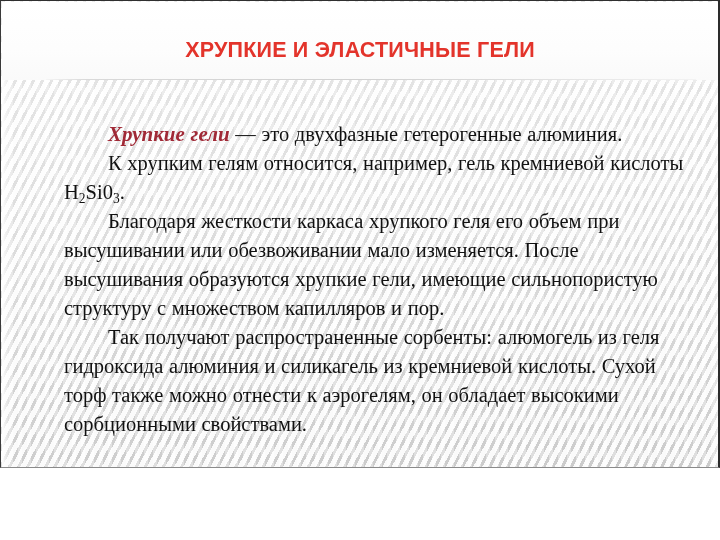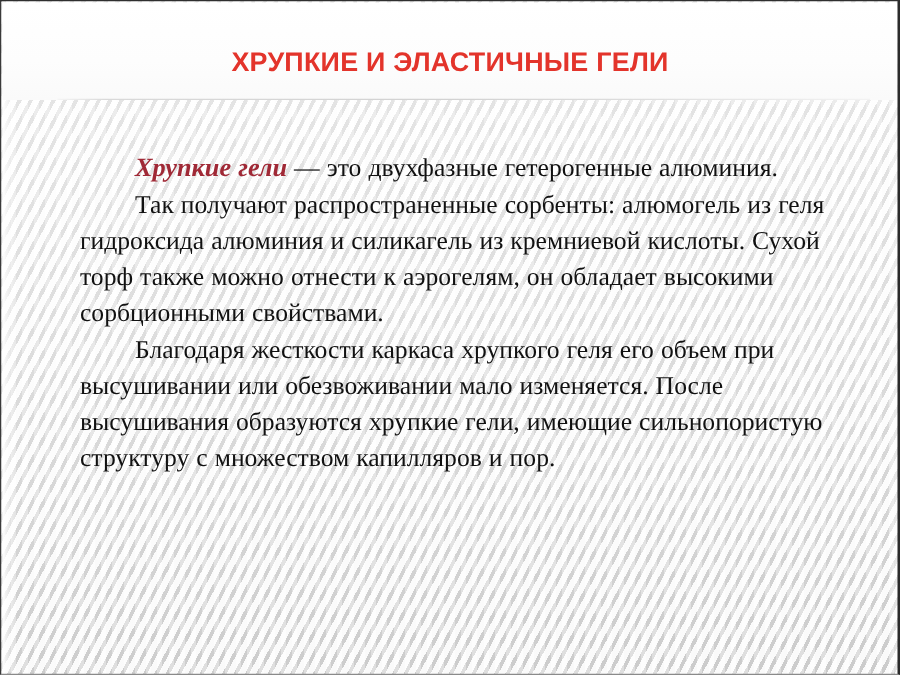--- a/index.html
+++ b/index.html
@@ -4,21 +4,21 @@
 <style>
   html, body {
     margin: 0;
     padding: 0;
     background: #ffffff;
   }
 
   #slide {
     position: relative;
     width: 720px;
-    height: 540px;
+    height: 468px;
     overflow: hidden;
     box-sizing: border-box;
     font-family: "Liberation Serif", "DejaVu Serif", serif;
     background-color: #f2f2f2;
     background-image:
       
       repeating-linear-gradient(
         118deg,
         rgba(255,255,255,0.90) 0px,
         rgba(255,255,255,0.90) 2px,
@@ -165,19 +165,20 @@
   <div class="inner-edge-right"></div>
 
   <div class="slide-title">ХРУПКИЕ И ЭЛАСТИЧНЫЕ ГЕЛИ</div>
 
   <div class="title-rule"></div>
 
   <div class="body-block">
 
     <p class="para"><span class="lead">Хрупкие гели</span><span> — это двухфазные гетерогенные алюминия.</span></p>
 
+    <p class="para"><span>К хрупким гелям относится, например, гель кремниевой кислоты </span><span class="formula">H<sub>2</sub>Si0<sub>3</sub>.</span></p>
+
+    <p class="para"><span>Благодаря жесткости каркаса хрупкого геля его объем при высушивании или обезвоживании мало изменяется. После высушивания образуются хрупкие гели, имеющие сильнопористую структуру с множеством капилляров и пор.</span></p>
 
     <p class="para"><span>Так получают распространенные сорбенты: алюмогель из геля гидроксида алюминия и силикагель из кремниевой кислоты. Сухой торф также можно отнести к аэрогелям, он обладает высокими сорбционными свойствами.</span></p>
-
-    <p class="para"><span>Благодаря жесткости каркаса хрупкого геля его объем при высушивании или обезвоживании мало изменяется. После высушивания образуются хрупкие гели, имеющие сильнопористую структуру с множеством капилляров и пор.</span></p>
 
   </div>
 </div>
 
 </body></html>

